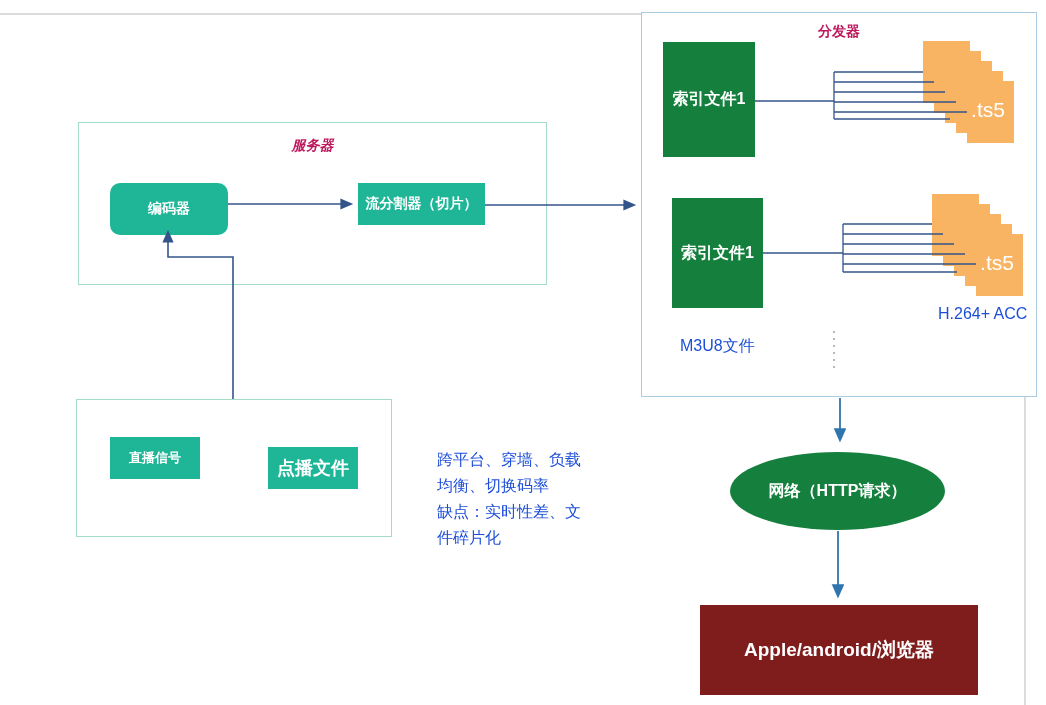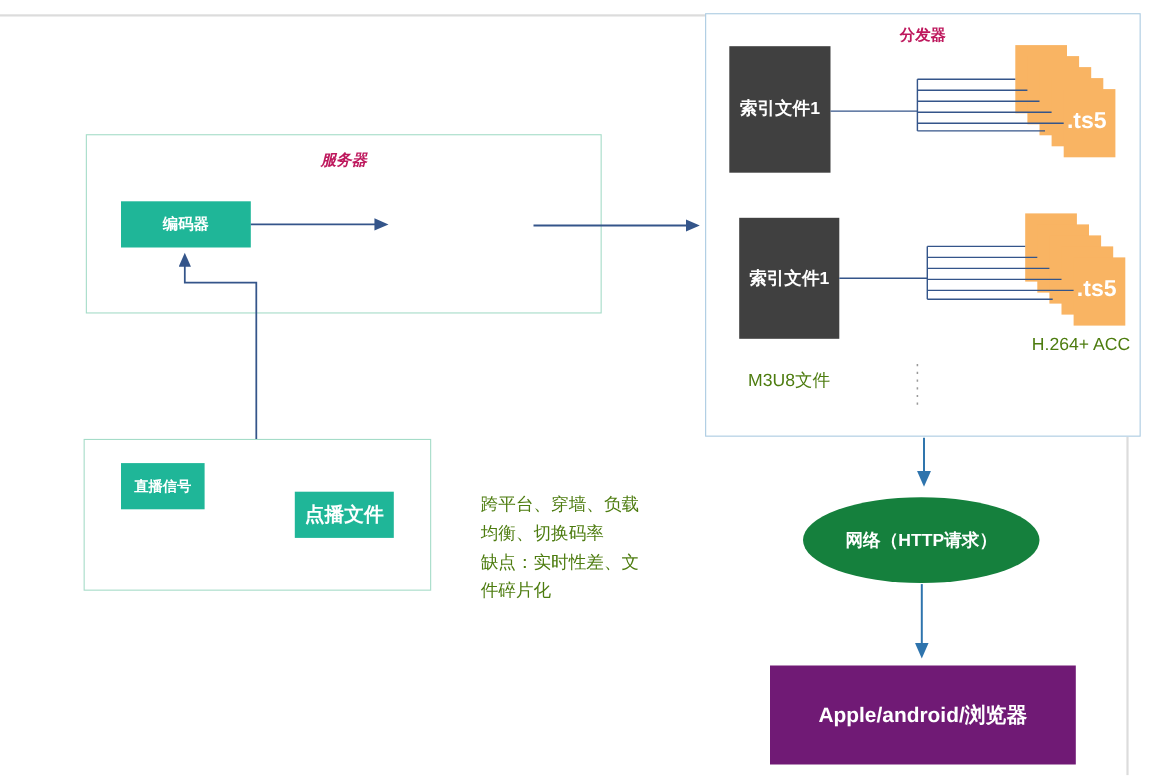--- a/index.html
+++ b/index.html
@@ -11,61 +11,62 @@
   .group-box{position:absolute;background:#ffffff;box-sizing:border-box;}
   .teal-border{border:1px solid #a5dcc8;}
   .blue-border{border:1px solid #abcbe2;}
   .group-title{position:absolute;width:100%;text-align:center;color:#be185d;font-weight:bold;font-size:14px;}
   
   .green-node{
     position:absolute;background:#1fb698;color:#ffffff;font-weight:bold;font-size:14px;
     display:flex;align-items:center;justify-content:center;box-sizing:border-box;
   }
   .orange-node{
-    position:absolute;background:#404040;color:#ffffff;font-weight:bold;font-size:16px;
+    position:absolute;background:#15803d;color:#ffffff;font-weight:bold;font-size:16px;
     display:flex;align-items:center;justify-content:center;box-sizing:border-box;z-index:2;
   }
   
   .stack{position:absolute;z-index:2;}
   .sheet{position:absolute;width:47px;height:62px;background:#f9b463;}
-  .ts-label{position:absolute;z-index:6;color:#ffffff;font-weight:bold;font-size:21px;width:52px;text-align:center;}
+  .ts-label{position:absolute;z-index:6;color:#ffffff;font-weight:normal;font-size:21px;width:52px;text-align:center;}
   
-  .red-note{position:absolute;color:#4d7c0f;font-size:16px;z-index:3;}
+  .red-note{position:absolute;color:#1d4ed8;font-size:16px;z-index:3;}
   .red-note .note-line{line-height:26px;white-space:nowrap;}
   
   .ellipse{
     position:absolute;left:730px;top:452px;width:215px;height:78px;border-radius:50%;
     background:#15803d;color:#fff;font-weight:bold;font-size:16px;
     display:flex;align-items:center;justify-content:center;z-index:2;
   }
   
   .client{
-    position:absolute;left:700px;top:605px;width:278px;height:90px;background:#701a75;
+    position:absolute;left:700px;top:605px;width:278px;height:90px;background:#7f1d1d;
     color:#fff;font-weight:bold;font-size:19px;display:flex;align-items:center;justify-content:center;z-index:2;
   }
   
   .page-edge{position:absolute;background:#dcdcdc;z-index:0;}
   
   #connectors{position:absolute;left:0;top:0;z-index:5;pointer-events:none;}
 </style>
 </head>
 <body>
 
 <div id="canvas">
 
   <div class="page-edge" style="left:0;top:13px;width:641px;height:2px;"></div>
   <div class="page-edge" style="left:1024px;top:397px;width:2px;height:308px;"></div>
 
   <div class="group-box teal-border" style="left:78px;top:122px;width:469px;height:163px;font-style:italic;">
     <div class="group-title" style="top:14px;">服务器</div>
   </div>
-  <div class="green-node" style="left:110px;top:183px;width:118px;height:42px;">编码器</div>
+  <div class="green-node" style="left:110px;top:183px;width:118px;height:52px;border-radius:10px;">编码器</div>
+  <div class="green-node" style="left:358px;top:183px;width:127px;height:42px;">流分割器（切片）</div>
 
   <div class="group-box teal-border" style="left:76px;top:399px;width:316px;height:138px;"></div>
-  <div class="green-node" style="left:110px;top:421px;width:76px;height:42px;font-size:13px;">直播信号</div>
+  <div class="green-node" style="left:110px;top:437px;width:90px;height:42px;font-size:13px;">直播信号</div>
   <div class="green-node" style="left:268px;top:447px;width:90px;height:42px;font-size:18px;">点播文件</div>
 
   <div class="red-note" style="left:437px;top:447px;">
     <div class="note-line">跨平台、穿墙、负载</div>
     <div class="note-line">均衡、切换码率</div>
     <div class="note-line">缺点：实时性差、文</div>
     <div class="note-line">件碎片化</div>
   </div>
 
   <div class="group-box blue-border" style="left:641px;top:12px;width:396px;height:385px;">

